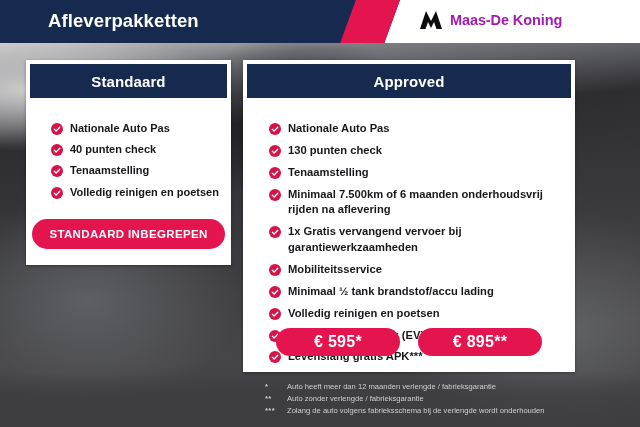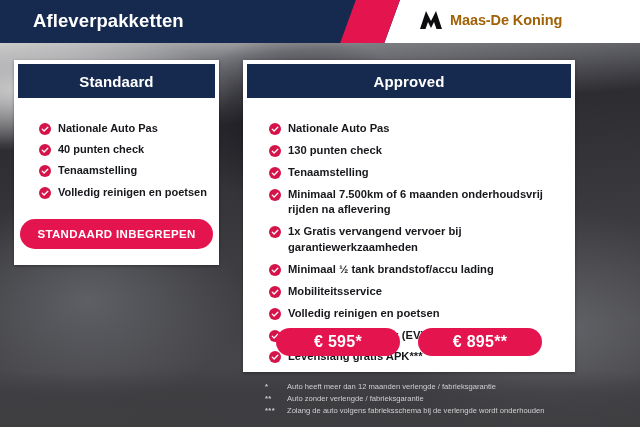--- a/index.html
+++ b/index.html
@@ -64,55 +64,55 @@
     position: absolute;
     top: 0; left: 348px;
     width: 44px;
     height: 43px;
     background: #e4144f;
     transform: skewX(-20deg);
   }
   .header-title {
     position: absolute;
     top: 10px;
-    left: 33px;
+    left: 48px;
     color: #ffffff;
     font-size: 18.5px;
     font-weight: bold;
     letter-spacing: 0.1px;
     white-space: nowrap;
   }
   .brand {
     position: absolute;
     top: 10px;
     left: 419px;
     display: flex;
     align-items: center;
     gap: 8px;
   }
   .brand-mark {
     width: 23px;
     height: 20px;
     display: block;
   }
   .brand-name {
-    color: #a16207;
+    color: #a21caf;
     font-size: 14.5px;
     font-weight: bold;
     letter-spacing: -0.1px;
     white-space: nowrap;
   }
 
   
   .card {
     position: absolute;
     background: #ffffff;
     box-shadow: 0 1px 3px rgba(0,0,0,0.35);
   }
-  .card-left  { left: 14px;  top: 60px; width: 205px; height: 205px; }
+  .card-left  { left: 26px;  top: 60px; width: 205px; height: 205px; }
   .card-right { left: 243px; top: 60px; width: 332px; height: 312px; }
 
   .card-head {
     background: #152a4e;
     height: 34px;
     margin: 4px 4px 0 4px;
     display: flex;
     align-items: center;
     justify-content: center;
   }
@@ -322,28 +322,28 @@
           <circle cx="12" cy="12" r="12" fill="#d41349"></circle>
           <path d="M6.5 12.3 L10.2 16 L17.6 8.4" stroke="#ffffff" stroke-width="2.6" fill="none" stroke-linecap="round" stroke-linejoin="round"></path>
         </svg>
         <span class="feature-text">1x Gratis vervangend vervoer bij garantiewerkzaamheden</span>
       </li>
       <li class="feature-item">
         <svg class="check-icon" viewBox="0 0 24 24">
           <circle cx="12" cy="12" r="12" fill="#d41349"></circle>
           <path d="M6.5 12.3 L10.2 16 L17.6 8.4" stroke="#ffffff" stroke-width="2.6" fill="none" stroke-linecap="round" stroke-linejoin="round"></path>
         </svg>
+        <span class="feature-text">Mobiliteitsservice</span>
+      </li>
+      <li class="feature-item">
+        <svg class="check-icon" viewBox="0 0 24 24">
+          <circle cx="12" cy="12" r="12" fill="#d41349"></circle>
+          <path d="M6.5 12.3 L10.2 16 L17.6 8.4" stroke="#ffffff" stroke-width="2.6" fill="none" stroke-linecap="round" stroke-linejoin="round"></path>
+        </svg>
         <span class="feature-text">Minimaal ½ tank brandstof/accu lading</span>
-      </li>
-      <li class="feature-item">
-        <svg class="check-icon" viewBox="0 0 24 24">
-          <circle cx="12" cy="12" r="12" fill="#d41349"></circle>
-          <path d="M6.5 12.3 L10.2 16 L17.6 8.4" stroke="#ffffff" stroke-width="2.6" fill="none" stroke-linecap="round" stroke-linejoin="round"></path>
-        </svg>
-        <span class="feature-text">Mobiliteitsservice</span>
       </li>
       <li class="feature-item">
         <svg class="check-icon" viewBox="0 0 24 24">
           <circle cx="12" cy="12" r="12" fill="#d41349"></circle>
           <path d="M6.5 12.3 L10.2 16 L17.6 8.4" stroke="#ffffff" stroke-width="2.6" fill="none" stroke-linecap="round" stroke-linejoin="round"></path>
         </svg>
         <span class="feature-text">Volledig reinigen en poetsen</span>
       </li>
       <li class="feature-item">
         <svg class="check-icon" viewBox="0 0 24 24">

